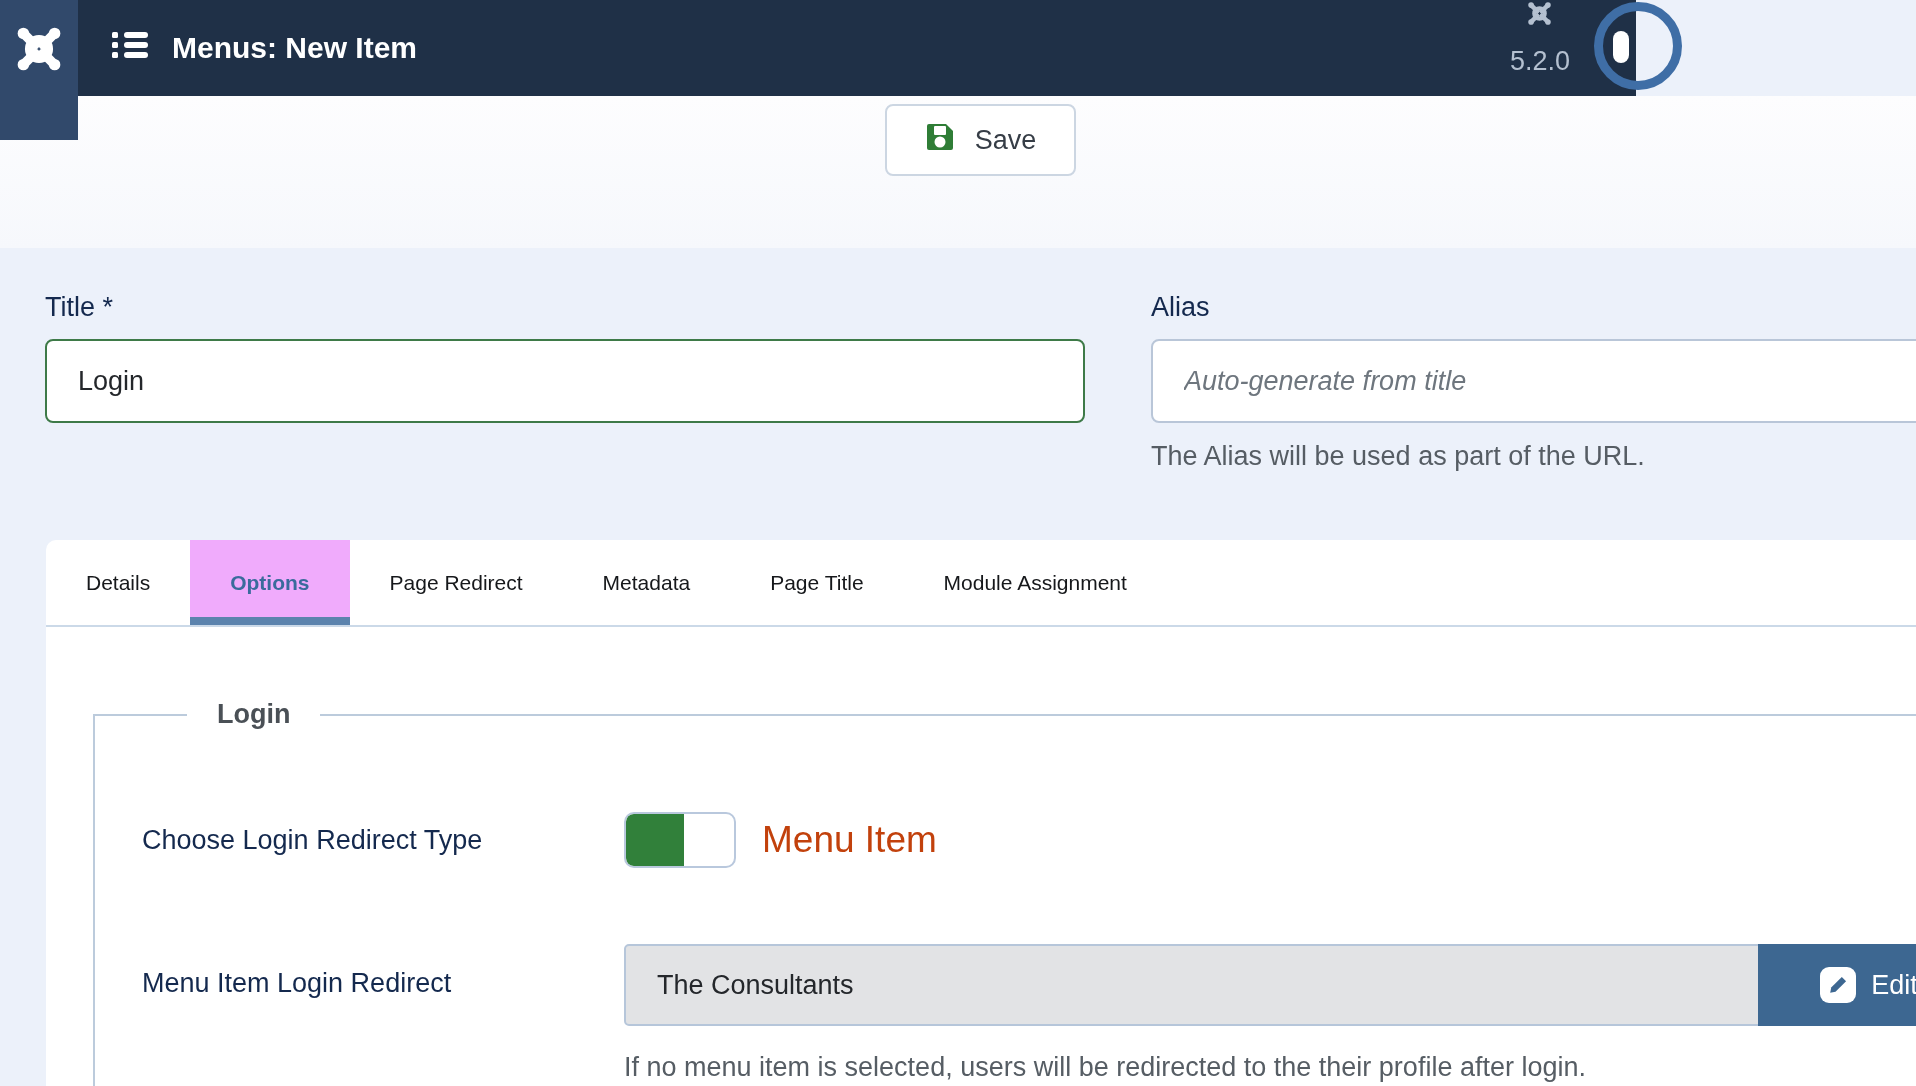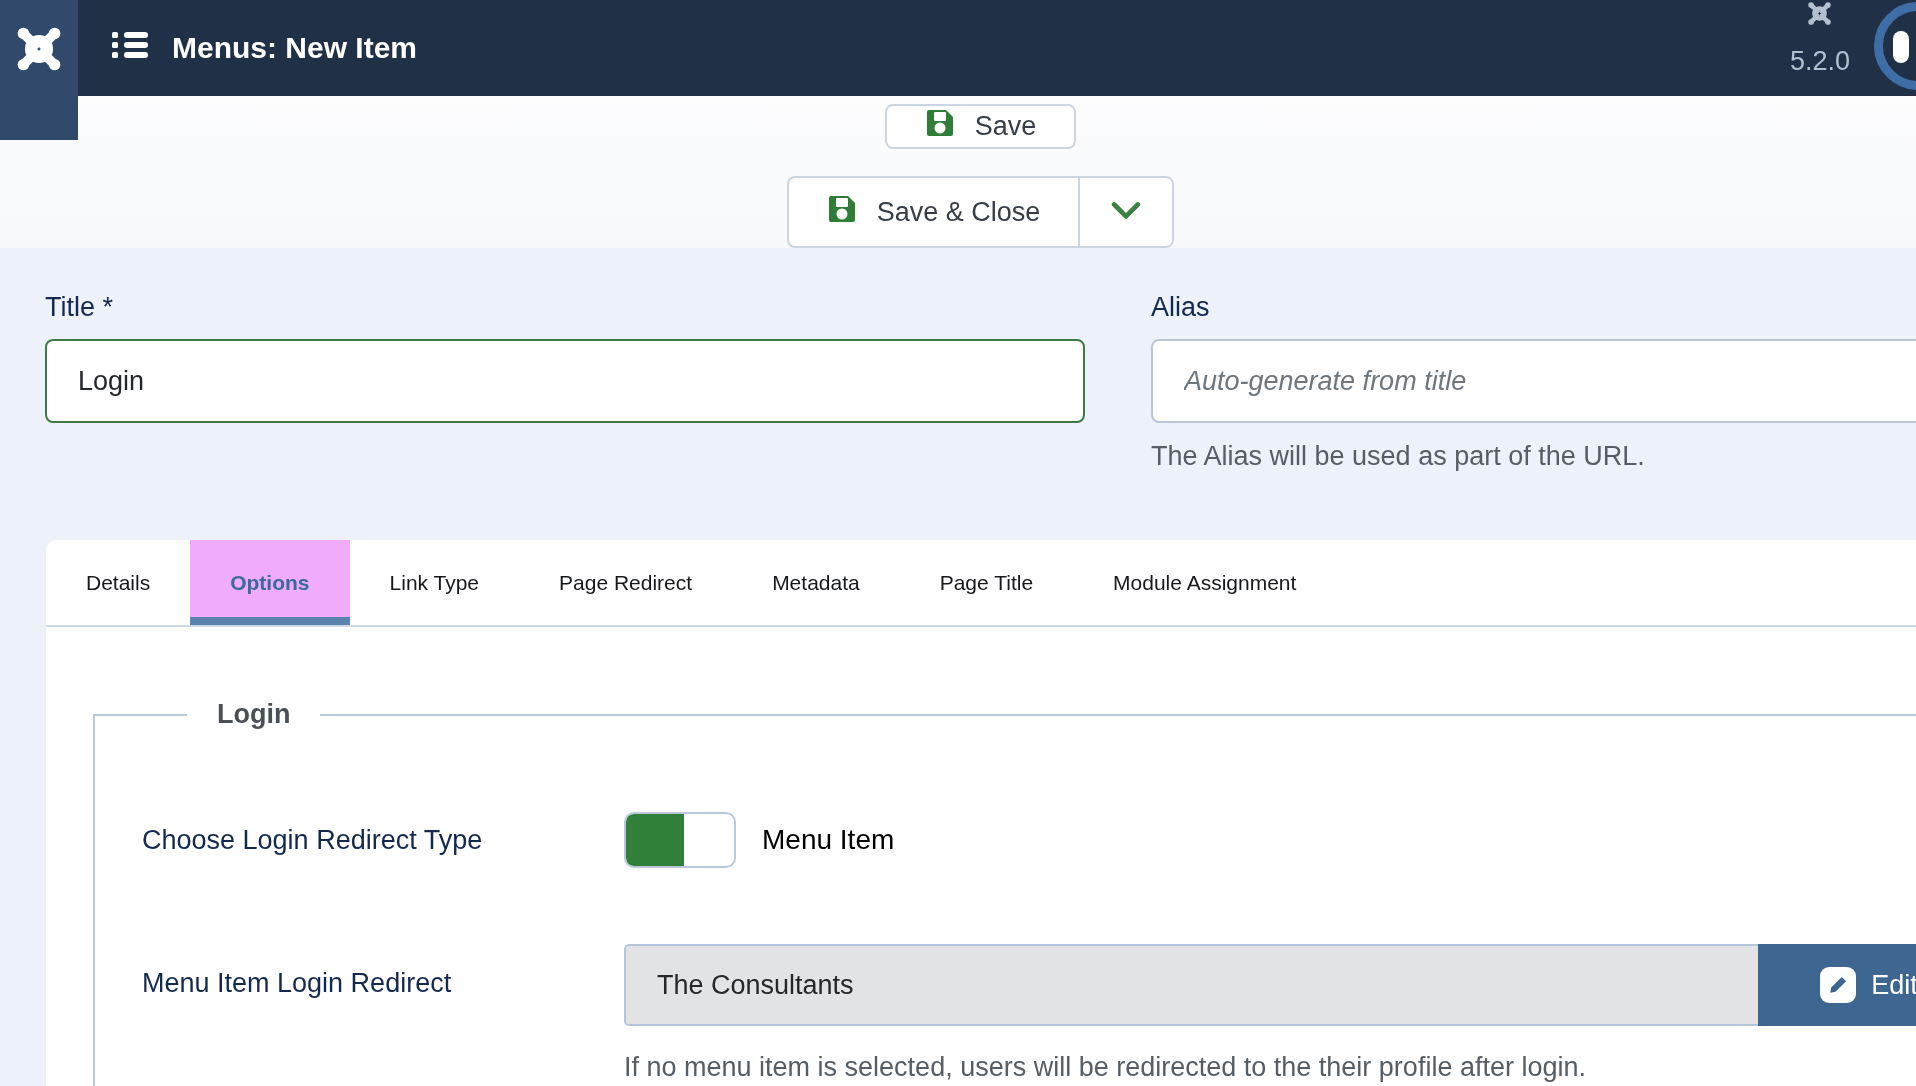--- a/index.html
+++ b/index.html
@@ -6,21 +6,21 @@
   html,body { width:1916px; height:1086px; overflow:hidden; }
   body {
     position:relative;
     background:#ecf1fa;
     font-family:"Liberation Sans", sans-serif;
     color:#14294e;
   }
 
   
   .header {
-    position:absolute; top:0; left:0; width:1916px; height:96px;
+    position:absolute; top:0; left:0; width:1636px; height:96px;
     background:#1f3047;
   }
   .logo-box {
     position:absolute; top:0; left:0; width:78px; height:140px;
     background:#31496b; display:flex; align-items:flex-start; justify-content:center;
     padding-top:24px; z-index:3;
   }
   .header-title {
     position:absolute; left:112px; top:0; height:96px;
     display:flex; align-items:center; gap:24px;
@@ -117,21 +117,21 @@
 
   
   .toggle {
     width:112px; height:56px; border:2px solid #b9c8dd; border-radius:10px;
     background:#ffffff; position:relative; cursor:pointer; overflow:hidden;
   }
   .toggle .half-on {
     position:absolute; left:0; top:0; width:54%; height:100%;
     background:#31803a; border-radius:7px 0 0 7px;
   }
-  .toggle-value { margin-left:26px; font-size:28px; color:#000000; }
+  .toggle-value { margin-left:26px; font-size:37px; color:#c2410c; }
 
   
   .combo-col { width:1356px; flex:none; }
   .modal-combo { display:flex; height:82px; }
   .modal-field {
     flex:1; background:#e2e3e5; border:2px solid #b6c6da;
     border-radius:5px 0 0 5px; display:flex; align-items:center;
     padding-left:31px; font-size:27px; color:#24272b;
   }
   .edit-btn {
@@ -196,59 +196,39 @@
     <span>
       <svg width="30" height="30" viewBox="0 0 30 30">
         <path d="M4 2 h17 l7 7 v17 a2 2 0 0 1 -2 2 H4 a2 2 0 0 1 -2 -2 V4 a2 2 0 0 1 2 -2 z" fill="#2f7d36"></path>
         <rect x="9" y="4" width="12" height="9" rx="1" fill="#ffffff"></rect>
         <circle cx="15" cy="20" r="5.5" fill="#ffffff"></circle>
       </svg>
     </span>
     <span>Save</span>
   </button>
 
-  <div class="btn-group">
-    <button class="btn btn-main">
-      <span>
-        <svg width="30" height="30" viewBox="0 0 30 30">
-          <path d="M4 2 h17 l7 7 v17 a2 2 0 0 1 -2 2 H4 a2 2 0 0 1 -2 -2 V4 a2 2 0 0 1 2 -2 z" fill="#2f7d36"></path>
-          <rect x="9" y="4" width="12" height="9" rx="1" fill="#ffffff"></rect>
-          <circle cx="15" cy="20" r="5.5" fill="#ffffff"></circle>
-        </svg>
-      </span>
-      <span>Save &amp; Close</span>
-    </button>
-    <button class="btn-arrow">
-      <span>
-        <svg width="30" height="20" viewBox="0 0 28 18" fill="none" stroke="#3e8044" stroke-width="4.5" stroke-linecap="round" stroke-linejoin="round">
-          <polyline points="3,3 14,14 25,3"></polyline>
-        </svg>
-      </span>
-    </button>
-  </div>
 
 </div>
 
 <div class="form-top">
   <div class="col-title">
     <label class="field-label">Title *</label>
     <input class="text-input input-valid" type="text" value="Login" style="">
   </div>
   <div class="col-alias">
     <label class="field-label">Alias</label>
     <input class="text-input input-normal" type="text" placeholder="Auto-generate from title" style="">
     <div class="help-text">The Alias will be used as part of the URL.</div>
   </div>
 </div>
 
 <div class="tab-panel">
   <div class="tabs">
     <button class="tab">Details</button>
     <button class="tab active">Options</button>
-    <button class="tab">Link Type</button>
     <button class="tab">Page Redirect</button>
     <button class="tab">Metadata</button>
     <button class="tab">Page Title</button>
     <button class="tab">Module Assignment</button>
   </div>
 
   <div class="tab-content">
     <fieldset class="option-group">
       <legend>Login</legend>
 

